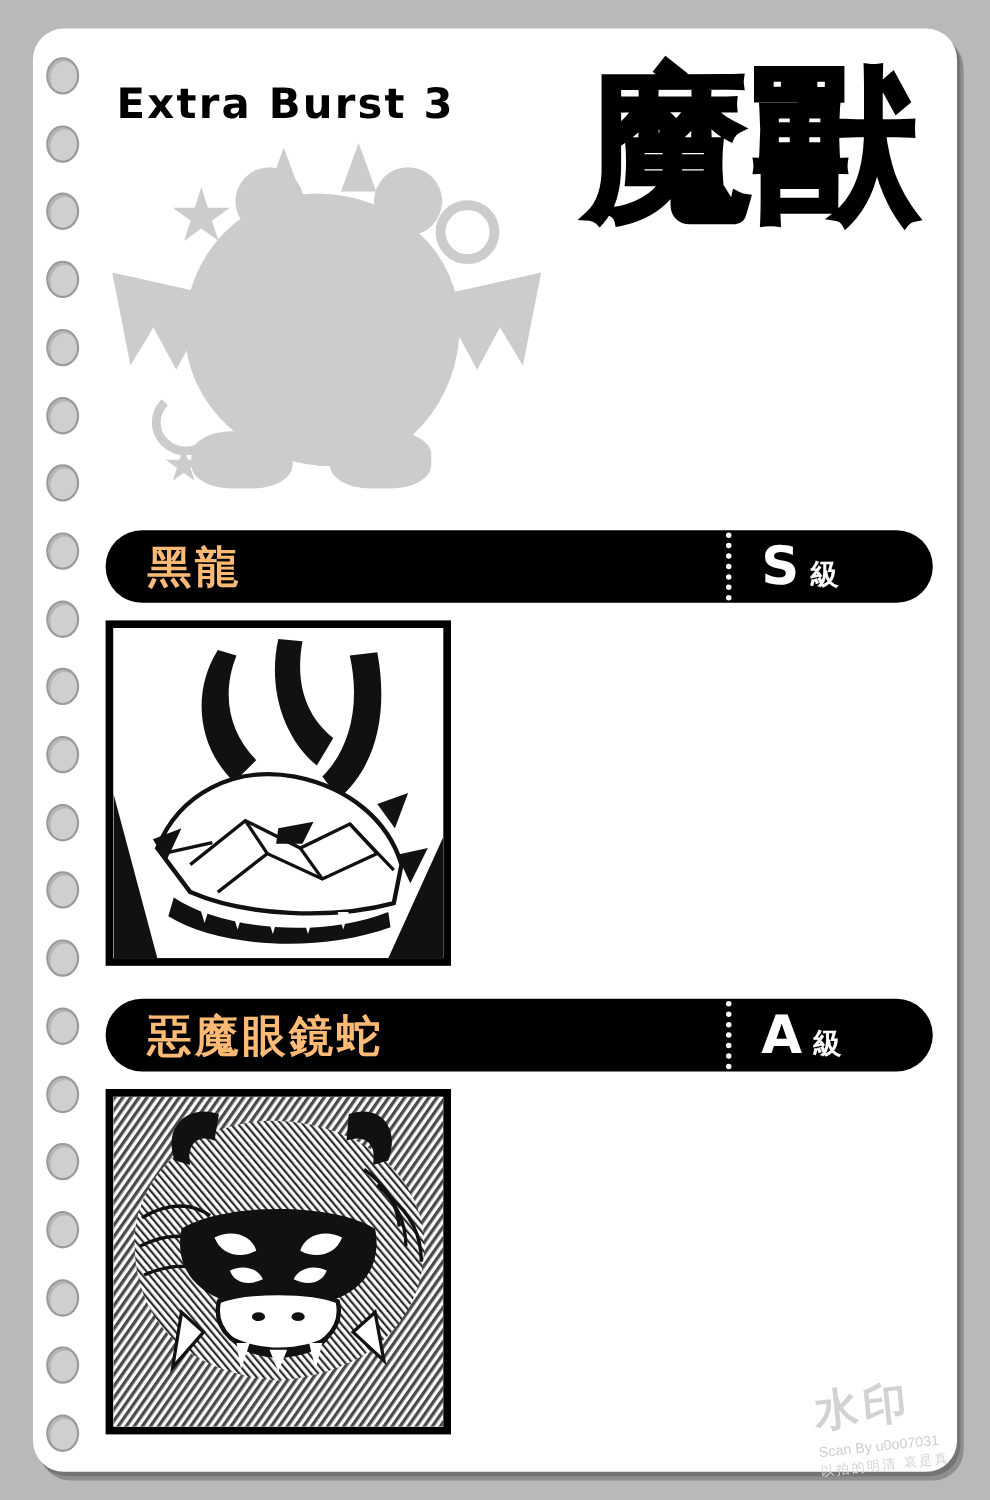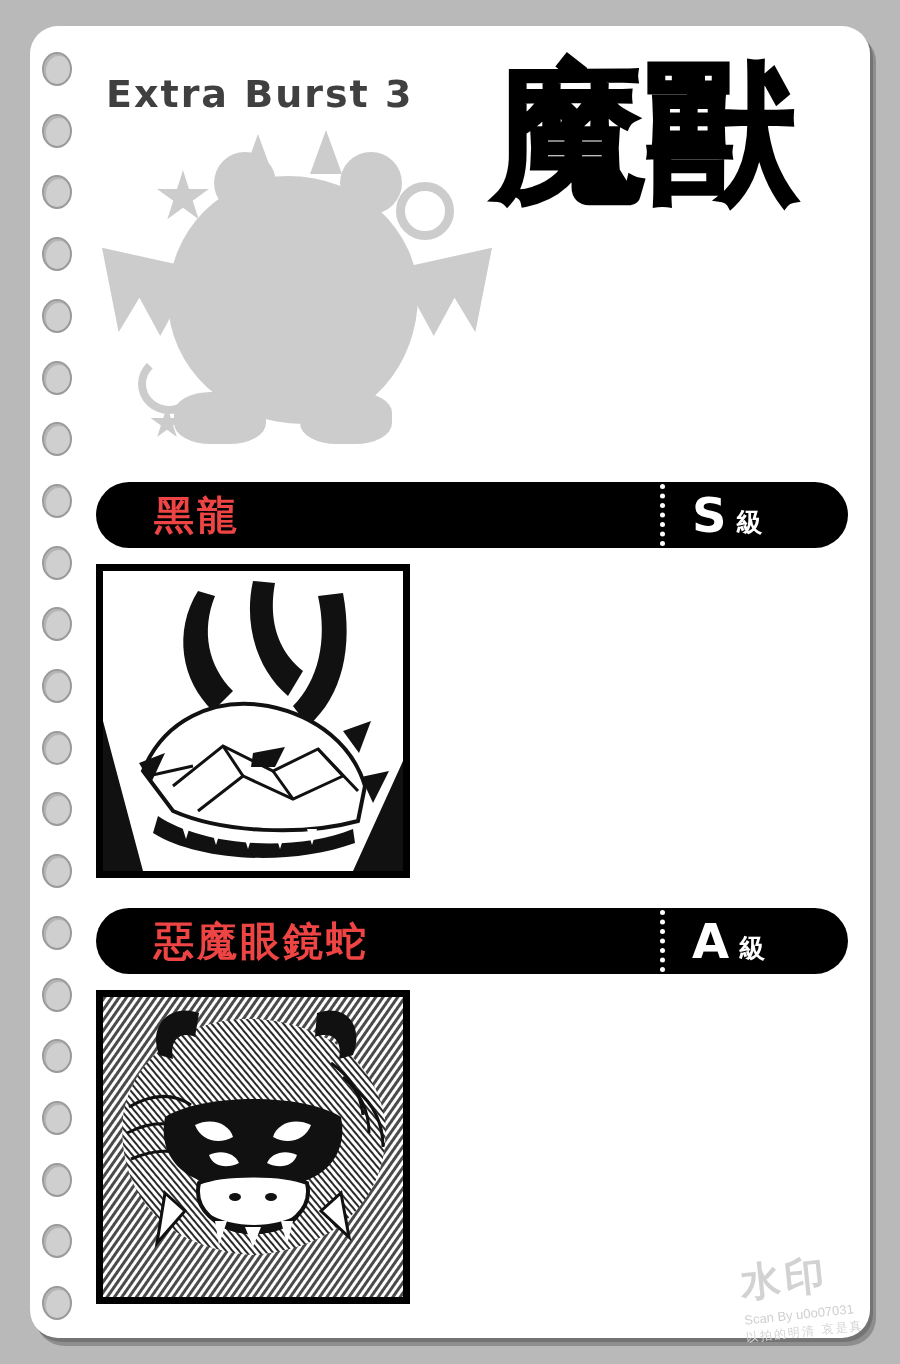--- a/index.html
+++ b/index.html
@@ -59,21 +59,21 @@
     left: 96px; top: 52px;
     width: 740px; height: 410px;
   }
   .extra-burst {
     position: absolute;
     left: 10px; top: 20px;
     font-family: "DejaVu Sans", sans-serif;
     font-size: 38px;
     font-weight: bold;
     letter-spacing: 2px;
-    color: #404040;
+    color: #000000;
     white-space: nowrap;
   }
 
   
   .mascot {
     position: absolute;
     left: 0px; top: 72px;
     width: 400px; height: 390px;
   }
   .blob-body {
@@ -156,21 +156,20 @@
     text-align: right;
   }
   .title-row1 {
     font-family: "DejaVu Sans", sans-serif;
     font-size: 150px;
     line-height: 0.98;
     font-weight: bold;
     color: #000;
     letter-spacing: 2px;
     white-space: nowrap;
-    text-align: center;
     -webkit-text-stroke: 4px #000;
   }
   .title-row2 {
     font-family: "DejaVu Sans", sans-serif;
     font-size: 150px;
     line-height: 1.04;
     font-weight: bold;
     color: #000;
     letter-spacing: 2px;
     white-space: nowrap;
@@ -184,26 +183,26 @@
 
   .name-bar {
     position: relative;
     width: 752px; height: 66px;
     background: #000;
     border-radius: 33px;
     display: flex;
     align-items: center;
   }
   .name-text {
-    color: #ef4444;
+    color: #fdba74;
     font-family: "DejaVu Sans", sans-serif;
     font-size: 40px;
     font-weight: bold;
     letter-spacing: 3px;
-    margin-left: 58px;
+    margin-left: 38px;
     white-space: nowrap;
   }
   .rank-divider {
     position: absolute;
     left: 564px; top: 2px;
     height: 62px;
     border-left: 5px dotted #ffffff;
   }
   .rank-wrap {
     position: absolute;

